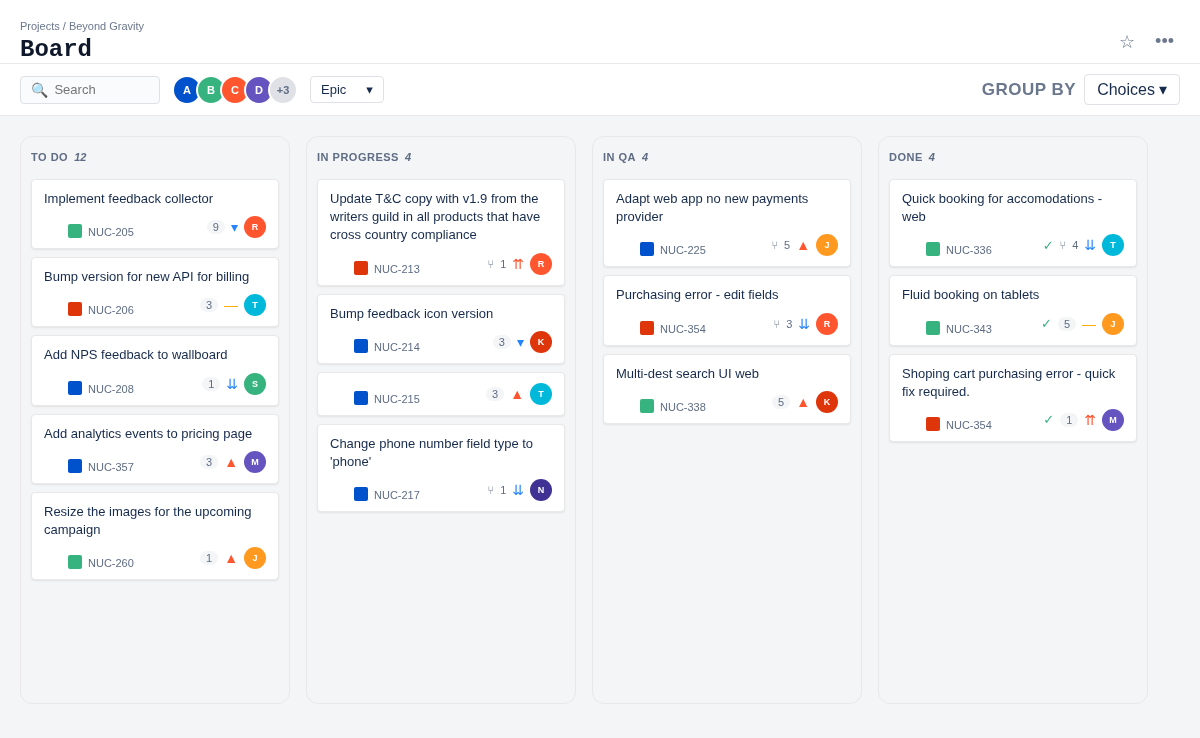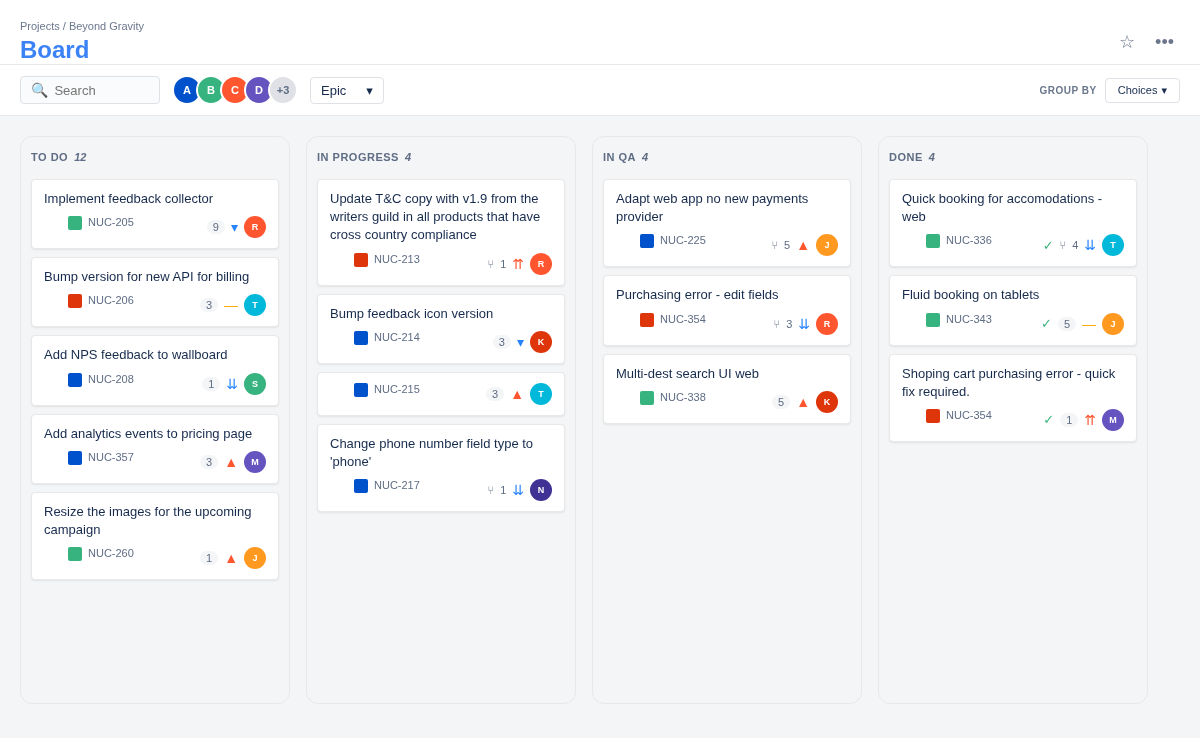--- a/index.html
+++ b/index.html
@@ -21,21 +21,22 @@
     }
     .title-row {
       display: flex;
       align-items: center;
       justify-content: space-between;
       padding-bottom: 10px;
     }
     .page-title {
       font-size: 24px;
       font-weight: 600;
-      color: #3b82f6;
+      color: #0f172a;
+      font-family: Liberation Mono, monospace;
     }
     .header-actions {
       display: flex;
       gap: 8px;
       align-items: center;
     }
     .icon-btn {
       background: none;
       border: none;
       cursor: pointer;
@@ -120,36 +121,36 @@
       font-size: 13px;
       color: #172b4d;
     }
     .group-by-section {
       margin-left: auto;
       display: flex;
       align-items: center;
       gap: 8px;
     }
     .group-by-label {
-      font-size: 10px;
+      font-size: 17px;
       font-weight: 600;
       color: #6b778c;
       text-transform: uppercase;
       letter-spacing: 0.5px;
     }
     .choices-btn {
       display: flex;
       align-items: center;
       gap: 4px;
       padding: 5px 12px;
       border: 1px solid #dfe1e6;
       border-radius: 4px;
       background: #fff;
       cursor: pointer;
-      font-size: 11px;
+      font-size: 16px;
       color: #172b4d;
       font-weight: 500;
     }
     .board {
       display: flex;
       gap: 16px;
       padding: 20px;
       overflow-x: auto;
       min-height: calc(100vh - 130px);
     }
@@ -191,21 +192,21 @@
     }
     .card-title {
       font-size: 13px;
       color: #172b4d;
       margin-bottom: 8px;
       line-height: 1.4;
       font-weight: 400;
     }
     .card-meta {
       display: flex;
-      align-items: flex-start;
+      align-items: flex-end;
       gap: 6px;
       padding-left: 24px;
     }
     .ticket-badge {
       display: flex;
       align-items: center;
       gap: 4px;
       font-size: 11px;
       color: #5e6c84;
       font-weight: 500;

